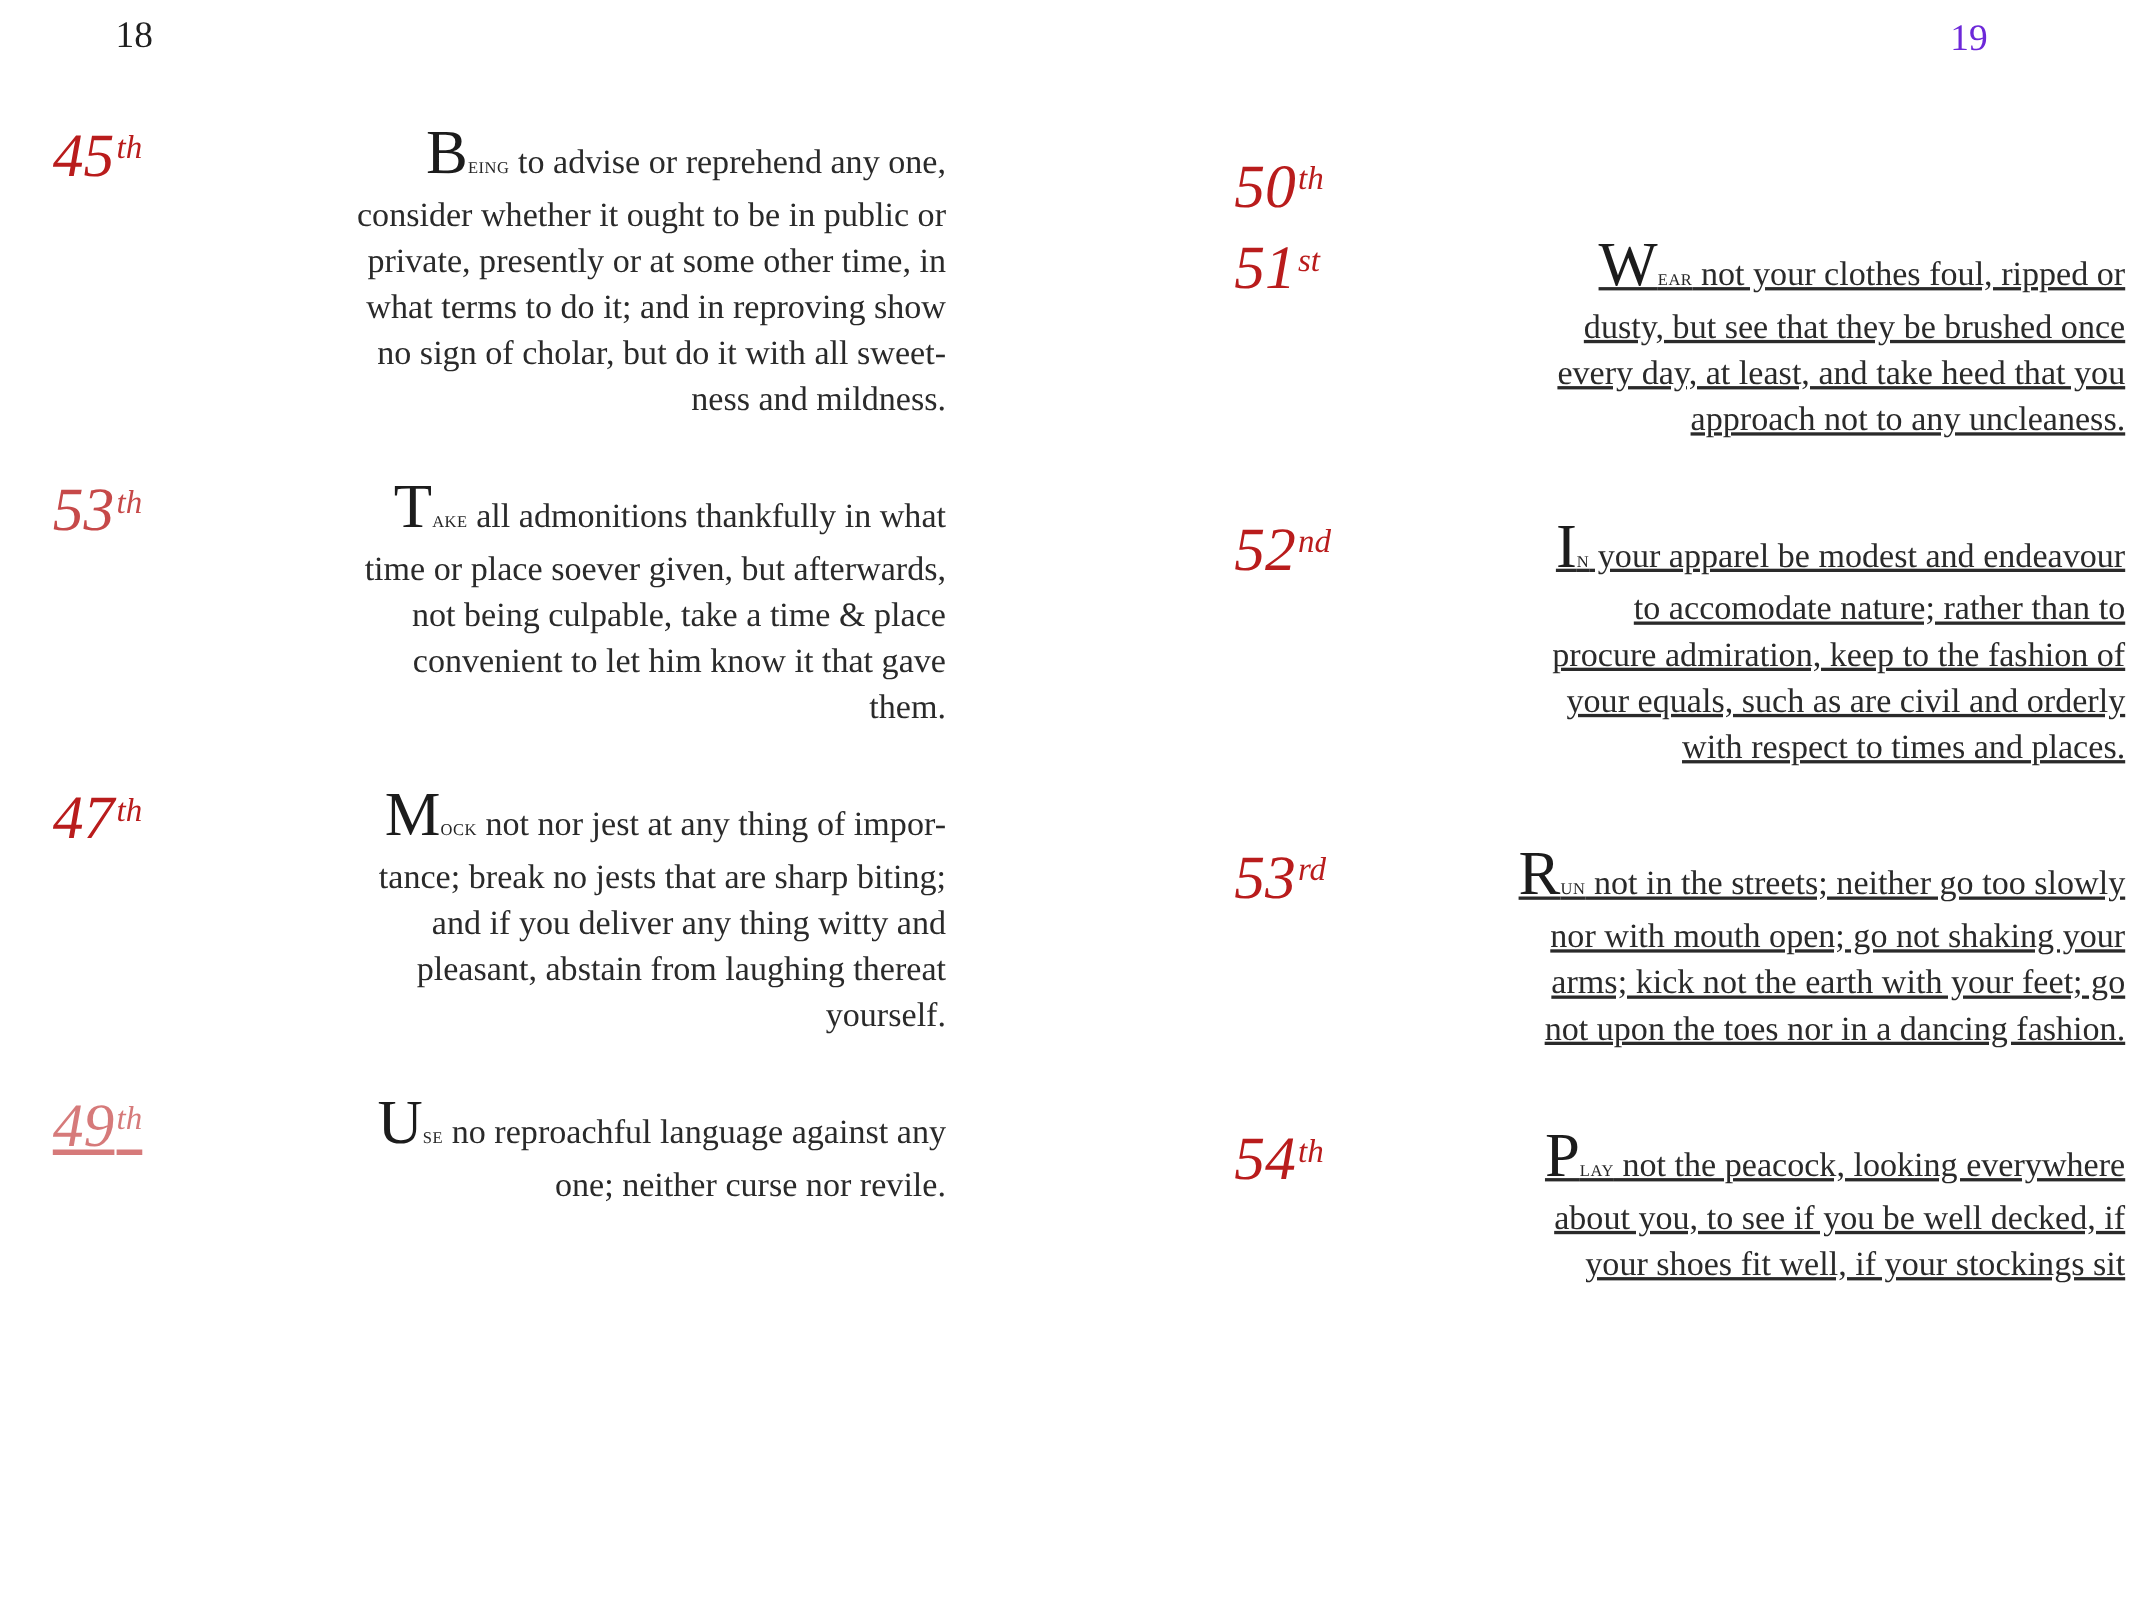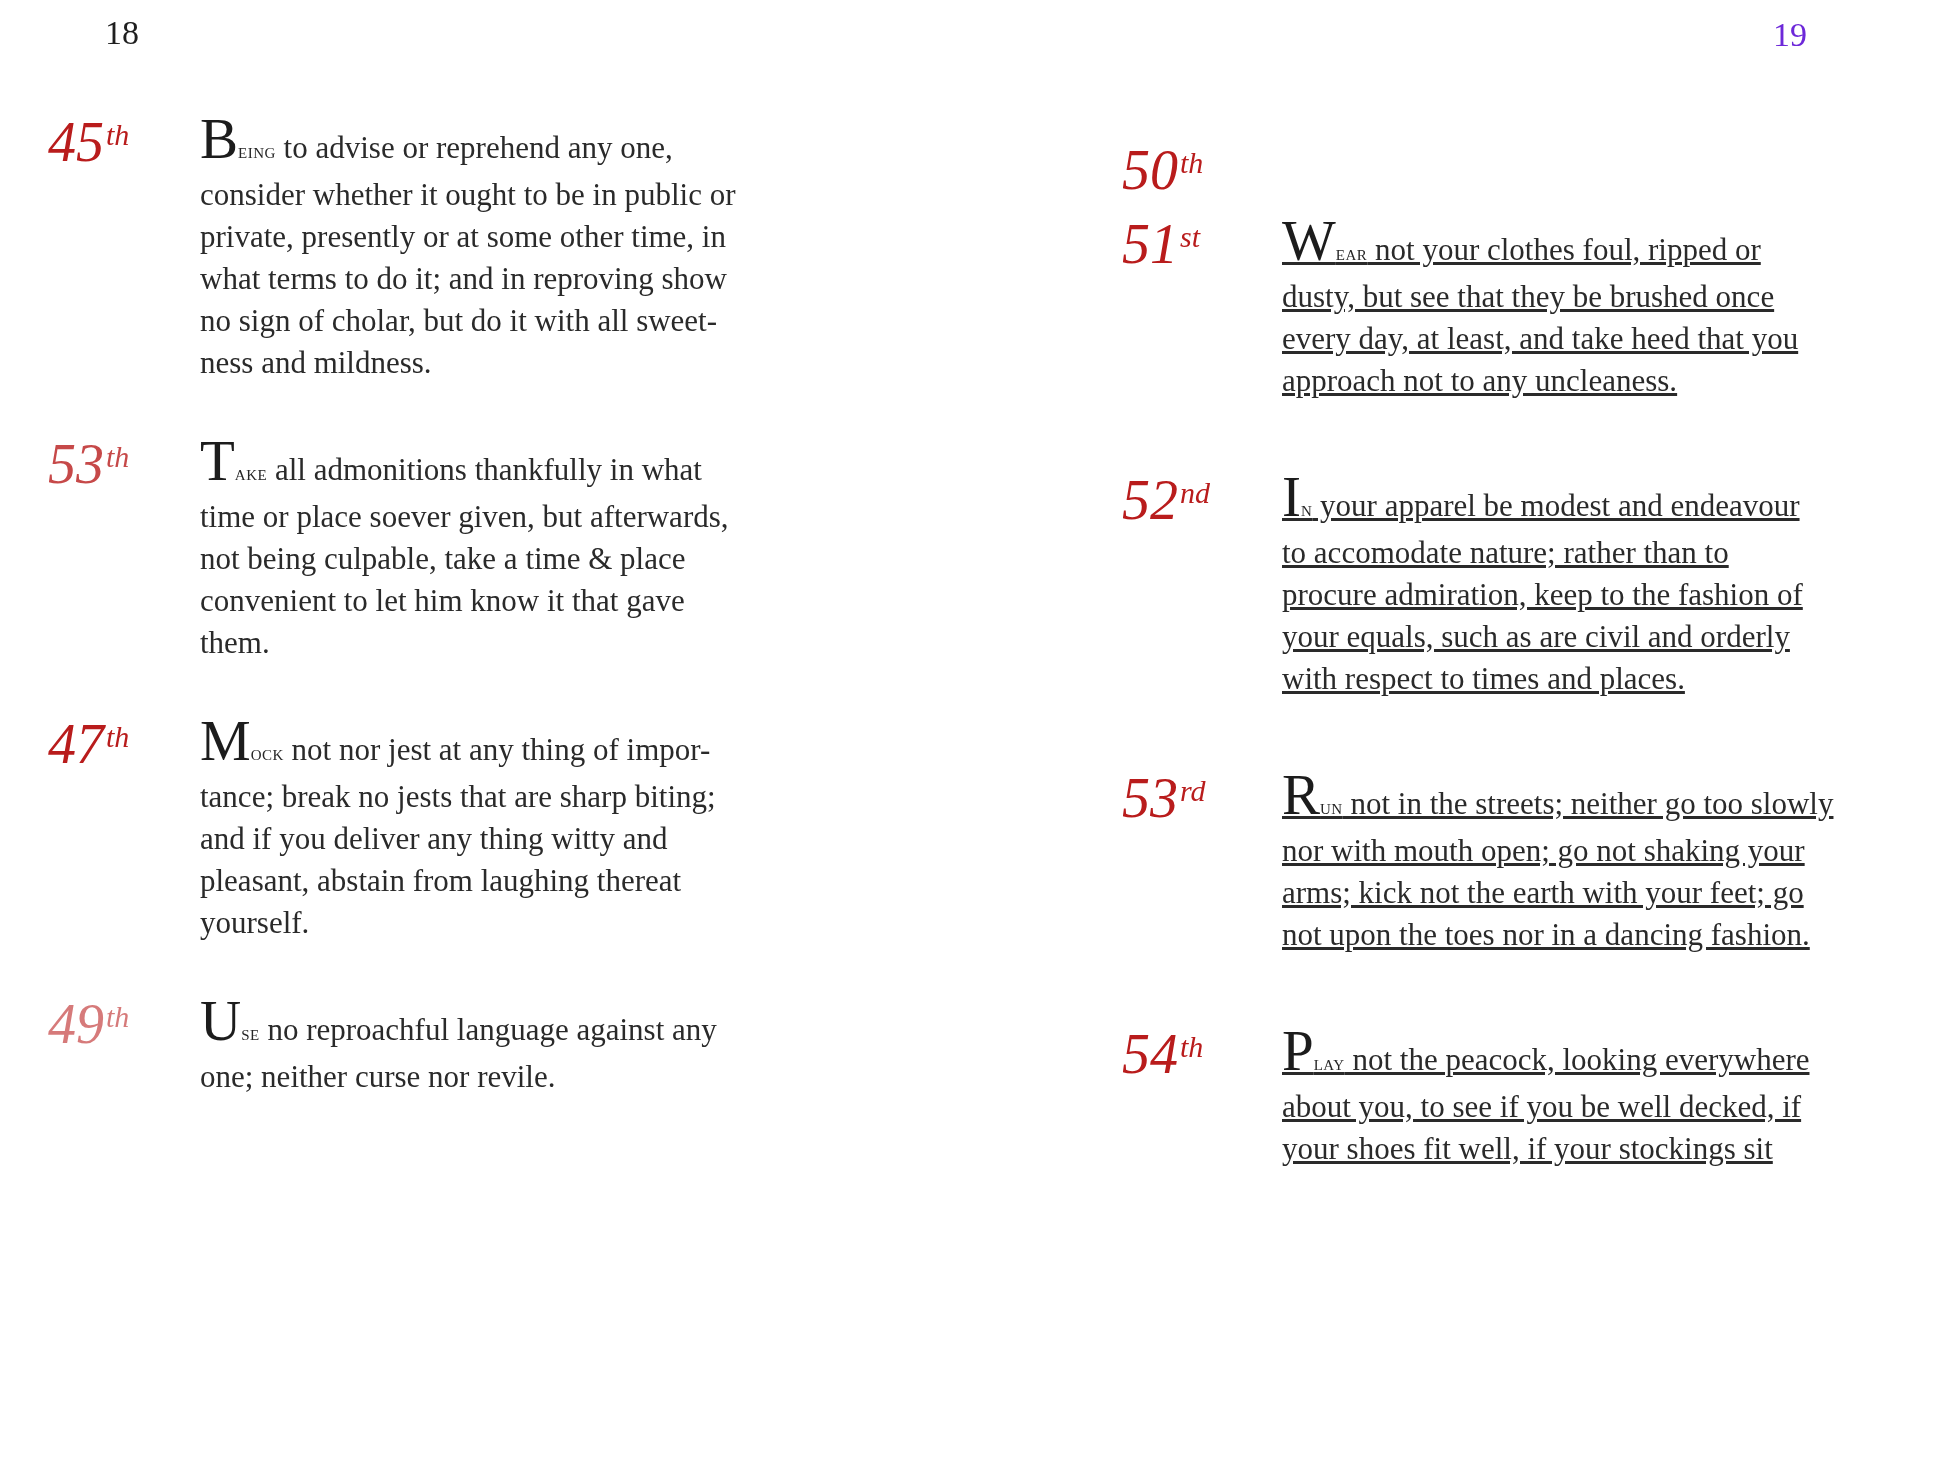--- a/index.html
+++ b/index.html
@@ -8,20 +8,21 @@
     background: #ffffff;
     font-family: "Liberation Serif", "DejaVu Serif", serif;
   }
   #spread {
     position: relative;
     width: 1946px;
     height: 1168px;
     background: #ffffff;
     overflow: hidden;
     color: #2a2a2a;
+    text-align: right;
   }
   .folio {
     position: absolute;
     font-size: 34px;
     line-height: 1;
     color: #1f1f1f;
   }
   .folio.left  { left: 105px; top: 16px; }
   .folio.right { left: 1773px; top: 18px; color: #6d28d9; }
 
@@ -45,21 +46,21 @@
   }
   .rule-number sup {
     font-size: 30px;
     font-style: italic;
     position: relative;
     top: 4px;
     vertical-align: super;
     margin-left: 2px;
   }
   .rule-number.ink-faded { opacity: 0.8; }
-  .rule-number.ink-light { opacity: 0.58; }
+  .rule-number.ink-light { opacity: 0.58; text-decoration: underline; }
 
   .rule-text {
     font-size: 31px;
     line-height: 42px;
     color: #2a2a2a;
     max-width: 660px;
   }
   .dropcap {
     font-size: 57px;
     line-height: 42px;

